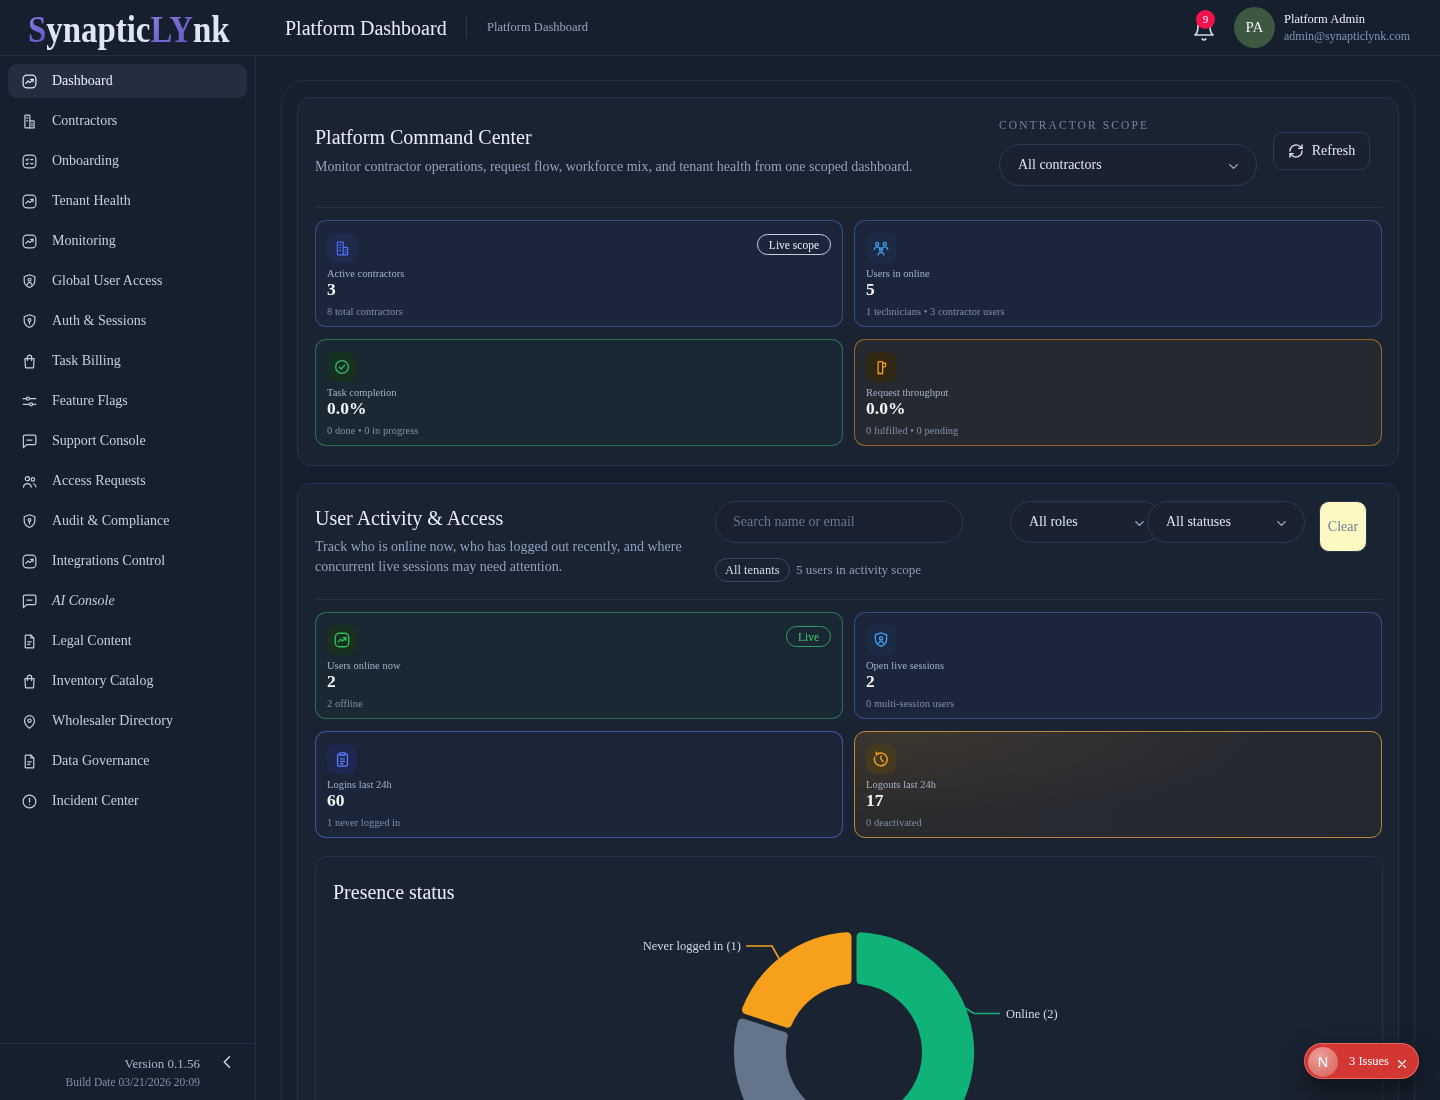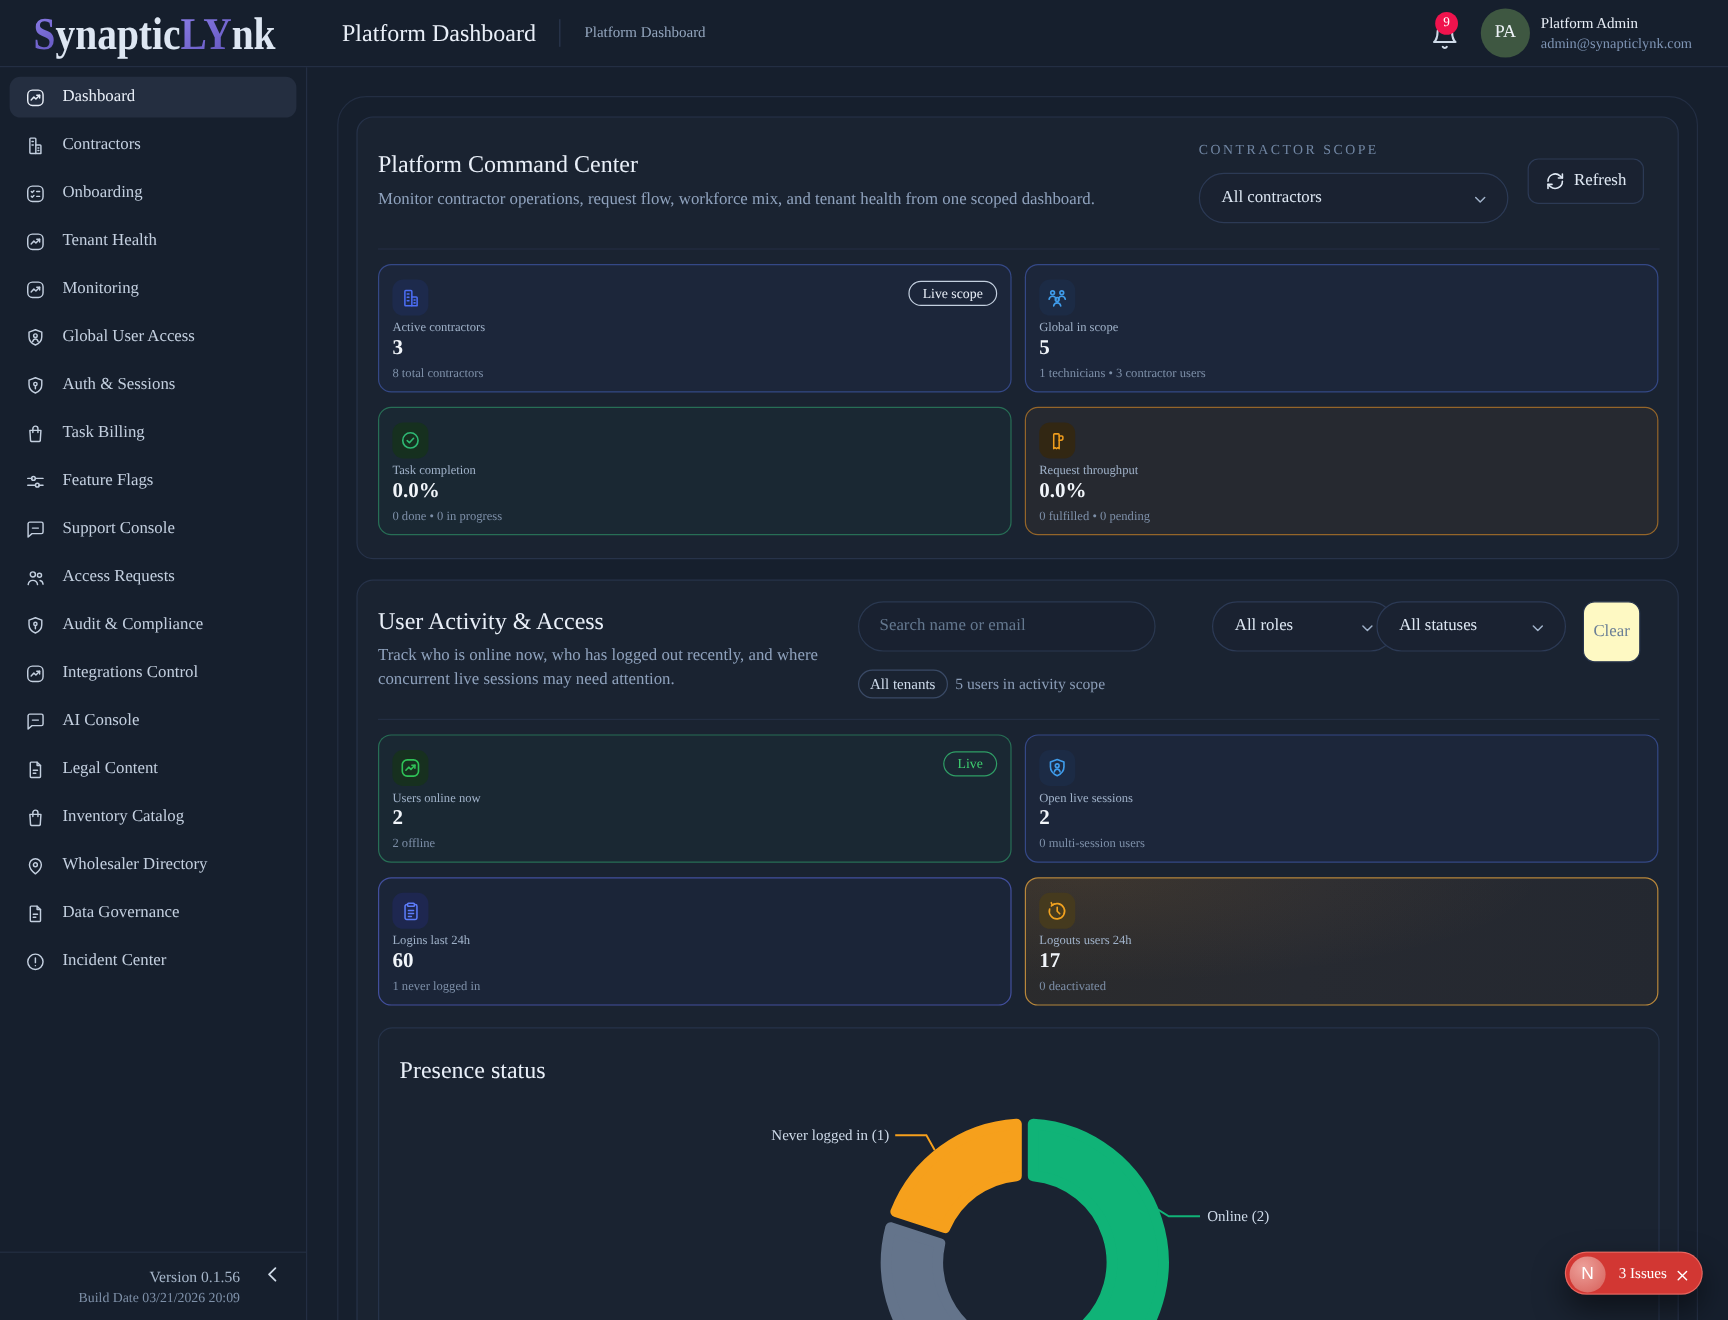--- a/index.html
+++ b/index.html
@@ -180,21 +180,21 @@
   <div class="nav" style="top:448px;"><svg width="17" height="17" viewBox="0 0 24 24" fill="none" stroke="currentColor" stroke-width="1.7" stroke-linecap="round" stroke-linejoin="round">
         <path d="M12 2.5l7.5 2.8v5.4c0 4.8-3.2 8.1-7.5 9.8-4.3-1.7-7.5-5-7.5-9.8V5.3L12 2.5z"></path>
         <circle cx="12" cy="9.8" r="1.9"></circle>
         <path d="M12 11.7v3.8"></path>
       </svg>Audit &amp; Compliance</div>
   <div class="nav" style="top:488px;text-align:right;"><svg width="17" height="17" viewBox="0 0 24 24" fill="none" stroke="currentColor" stroke-width="1.7" stroke-linecap="round" stroke-linejoin="round">
         <rect x="3" y="3" width="18" height="18" rx="5.5"></rect>
         <path d="M7 14.5l3.2-3.4 2.4 2.4 4.4-4.6"></path>
         <path d="M13.6 8.9h3.4v3.4"></path>
       </svg>Integrations Control</div>
-  <div class="nav" style="top:528px;"><svg width="17" height="17" viewBox="0 0 24 24" fill="none" stroke="currentColor" stroke-width="1.7" stroke-linecap="round" stroke-linejoin="round">
+  <div class="nav" style="top:528px;font-style:italic;"><svg width="17" height="17" viewBox="0 0 24 24" fill="none" stroke="currentColor" stroke-width="1.7" stroke-linecap="round" stroke-linejoin="round">
         <path d="M21 14.5a2 2 0 0 1-2 2H8l-4.6 4V5a2 2 0 0 1 2-2H19a2 2 0 0 1 2 2v9.5z"></path>
         <path d="M8.5 10h7"></path>
       </svg>AI Console</div>
   <div class="nav" style="top:568px;"><svg width="17" height="17" viewBox="0 0 24 24" fill="none" stroke="currentColor" stroke-width="1.7" stroke-linecap="round" stroke-linejoin="round">
         <path d="M14 3H7a1 1 0 0 0-1 1v16a1 1 0 0 0 1 1h10a1 1 0 0 0 1-1V7l-4-4z"></path>
         <path d="M14 3v4h4"></path>
         <path d="M9.5 12.5h5M9.5 16h3"></path>
       </svg>Legal Content</div>
   <div class="nav" style="top:608px;"><svg width="17" height="17" viewBox="0 0 24 24" fill="none" stroke="currentColor" stroke-width="1.7" stroke-linecap="round" stroke-linejoin="round">
         <path d="M5.5 8h13l-.8 12.1a1 1 0 0 1-1 .9H7.3a1 1 0 0 1-1-.9L5.5 8z"></path>
@@ -261,21 +261,21 @@
       <div class="tile" style="background:#1c2b45;">
         <svg width="18" height="18" viewBox="0 0 24 24" fill="none" stroke="#3f9ceb" stroke-width="1.8" stroke-linecap="round" stroke-linejoin="round">
           <circle cx="6.9" cy="6.6" r="2.1"></circle>
           <path d="M3 13.8c.5-2.2 1.9-3.3 3.9-3.3s3.4 1.1 3.9 3.3"></path>
           <circle cx="17.1" cy="6.6" r="2.1"></circle>
           <path d="M13.2 13.8c.5-2.2 1.9-3.3 3.9-3.3s3.4 1.1 3.9 3.3"></path>
           <circle cx="12" cy="14" r="2.1"></circle>
           <path d="M8.1 21.2c.5-2.2 1.9-3.3 3.9-3.3s3.4 1.1 3.9 3.3"></path>
         </svg>
       </div>
-      <div class="lab">Global in scope</div>
+      <div class="lab">Users in online</div>
       <div class="num">5</div>
       <div class="sub">1 technicians • 3 contractor users</div>
     </div>
   <div class="stat green" style="left:17px; top:241px;">
       <div class="tile" style="background:#16301f;">
         <svg width="18" height="18" viewBox="0 0 24 24" fill="none" stroke="#2eb873" stroke-width="1.8" stroke-linecap="round" stroke-linejoin="round">
           <circle cx="12" cy="12" r="8.5"></circle>
           <path d="M8.5 12.2l2.4 2.4 4.6-5"></path>
         </svg>
       </div>
@@ -352,21 +352,21 @@
       <div class="sub">1 never logged in</div>
     </div>
   <div class="stat orange hl" style="left:556px; top:247px;">
       <div class="tile" style="background:#453a1e;">
         <svg width="18" height="18" viewBox="0 0 24 24" fill="none" stroke="#f0a11f" stroke-width="1.8" stroke-linecap="round" stroke-linejoin="round">
           <path d="M5.5 6.7A8.5 8.5 0 1 1 3.6 10"></path>
           <path d="M9 4.5l-2.6 1-1-2.5"></path>
           <path d="M12 8v4.5l2.8 2.8"></path>
         </svg>
       </div>
-      <div class="lab">Logouts users 24h</div>
+      <div class="lab">Logouts last 24h</div>
       <div class="num">17</div>
       <div class="sub">0 deactivated</div>
     </div>
   <div id="presence">
     <h3>Presence status</h3>
     <svg width="1066" height="508" viewBox="0 0 1066 508" style="position:absolute; left:0; top:0;">
 <path d="M545.0 79.7 A115.5 115.5 0 0 1 611.4 284.2 L586.1 249.3 A72.5 72.5 0 0 0 545.0 122.8 Z" fill="#10b377" stroke="#10b377" stroke-width="9" stroke-linejoin="round"></path>
 <path d="M600.1 292.4 A115.5 115.5 0 0 1 426.2 166.0 L467.2 179.3 A72.5 72.5 0 0 0 574.8 257.5 Z" fill="#64748b" stroke="#64748b" stroke-width="9" stroke-linejoin="round"></path>
 <path d="M430.5 152.7 A115.5 115.5 0 0 1 531.0 79.7 L531.0 122.8 A72.5 72.5 0 0 0 471.5 166.1 Z" fill="#f6a01c" stroke="#f6a01c" stroke-width="9" stroke-linejoin="round"></path>
 <polyline points="430,89 456,89 463,101.5" fill="none" stroke="#f6a01c" stroke-width="1.6"></polyline>

